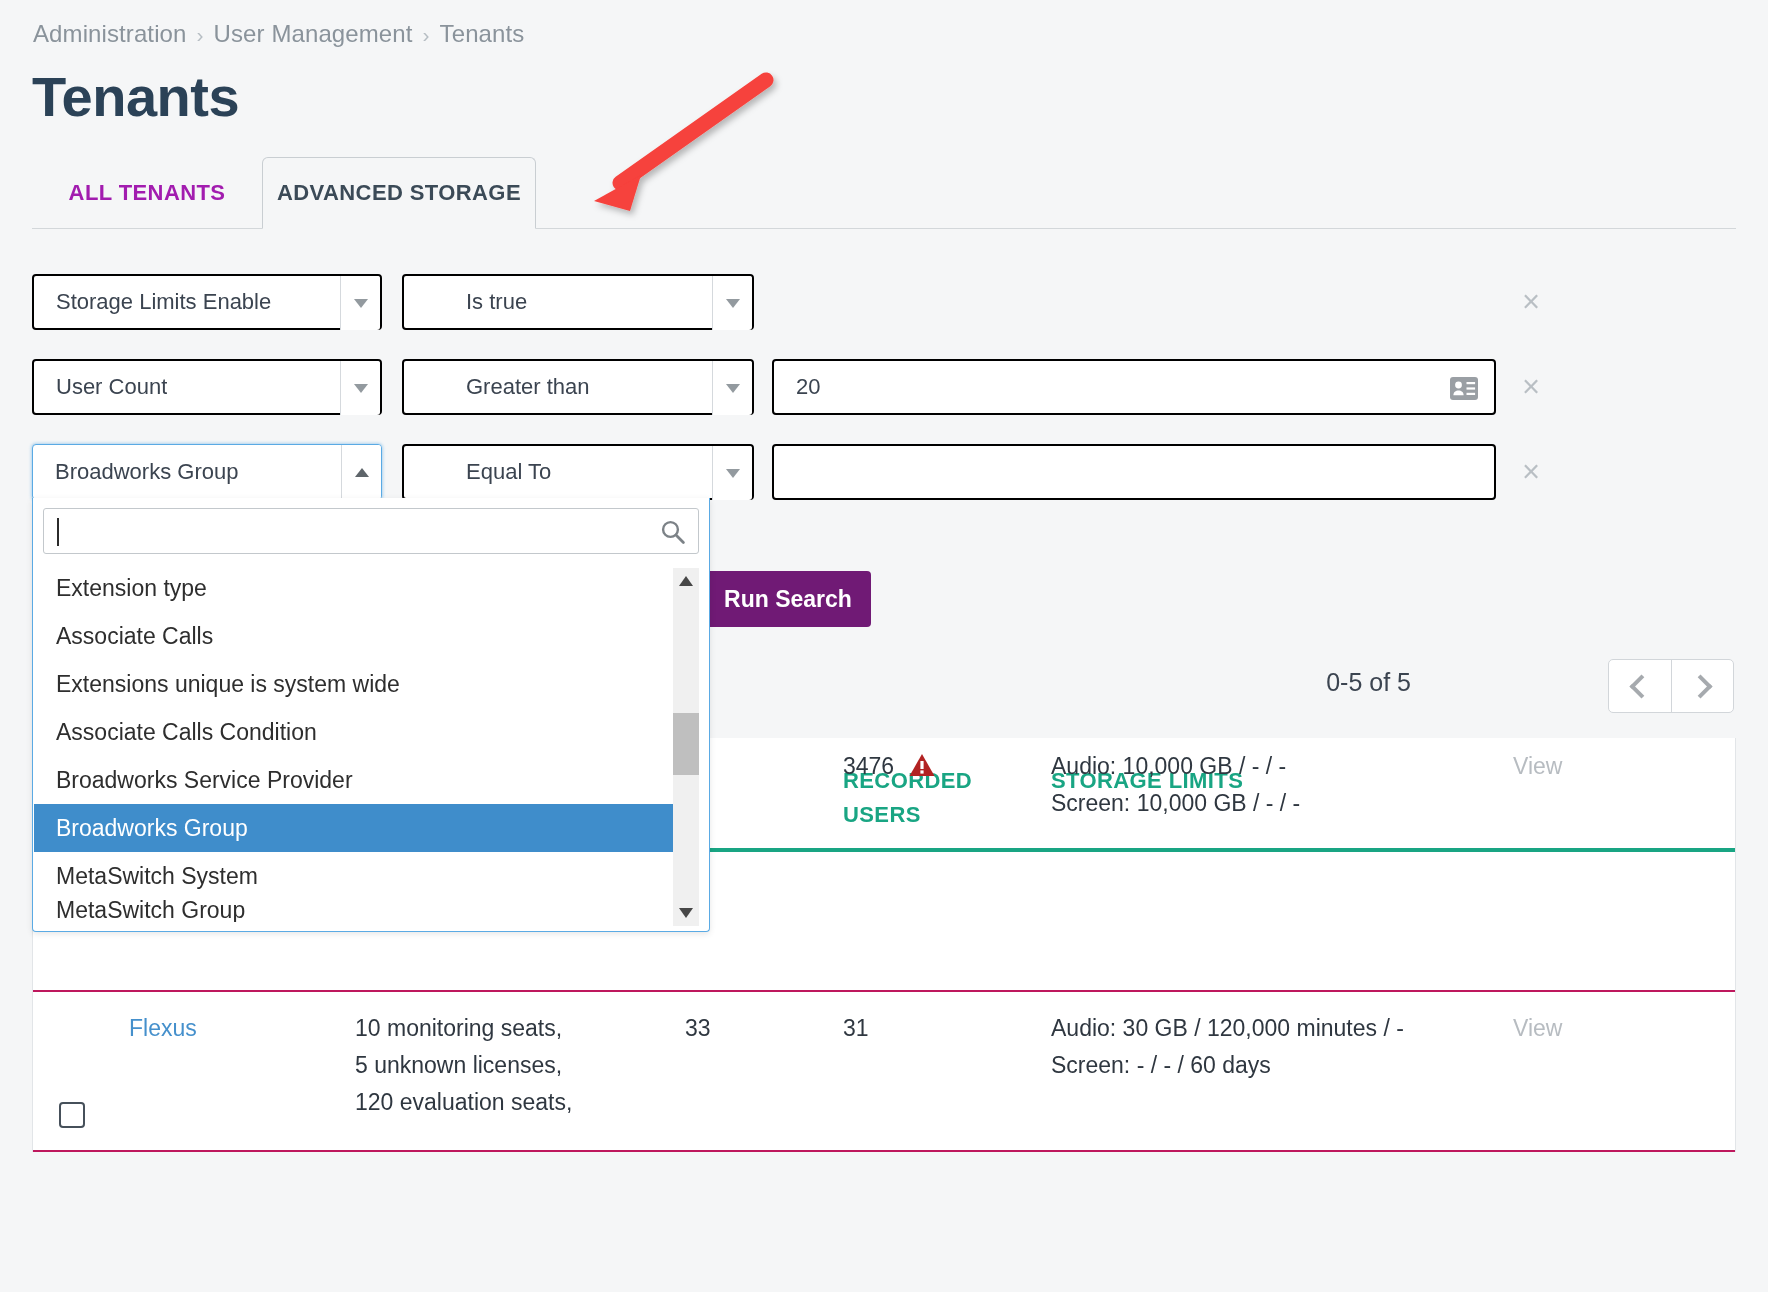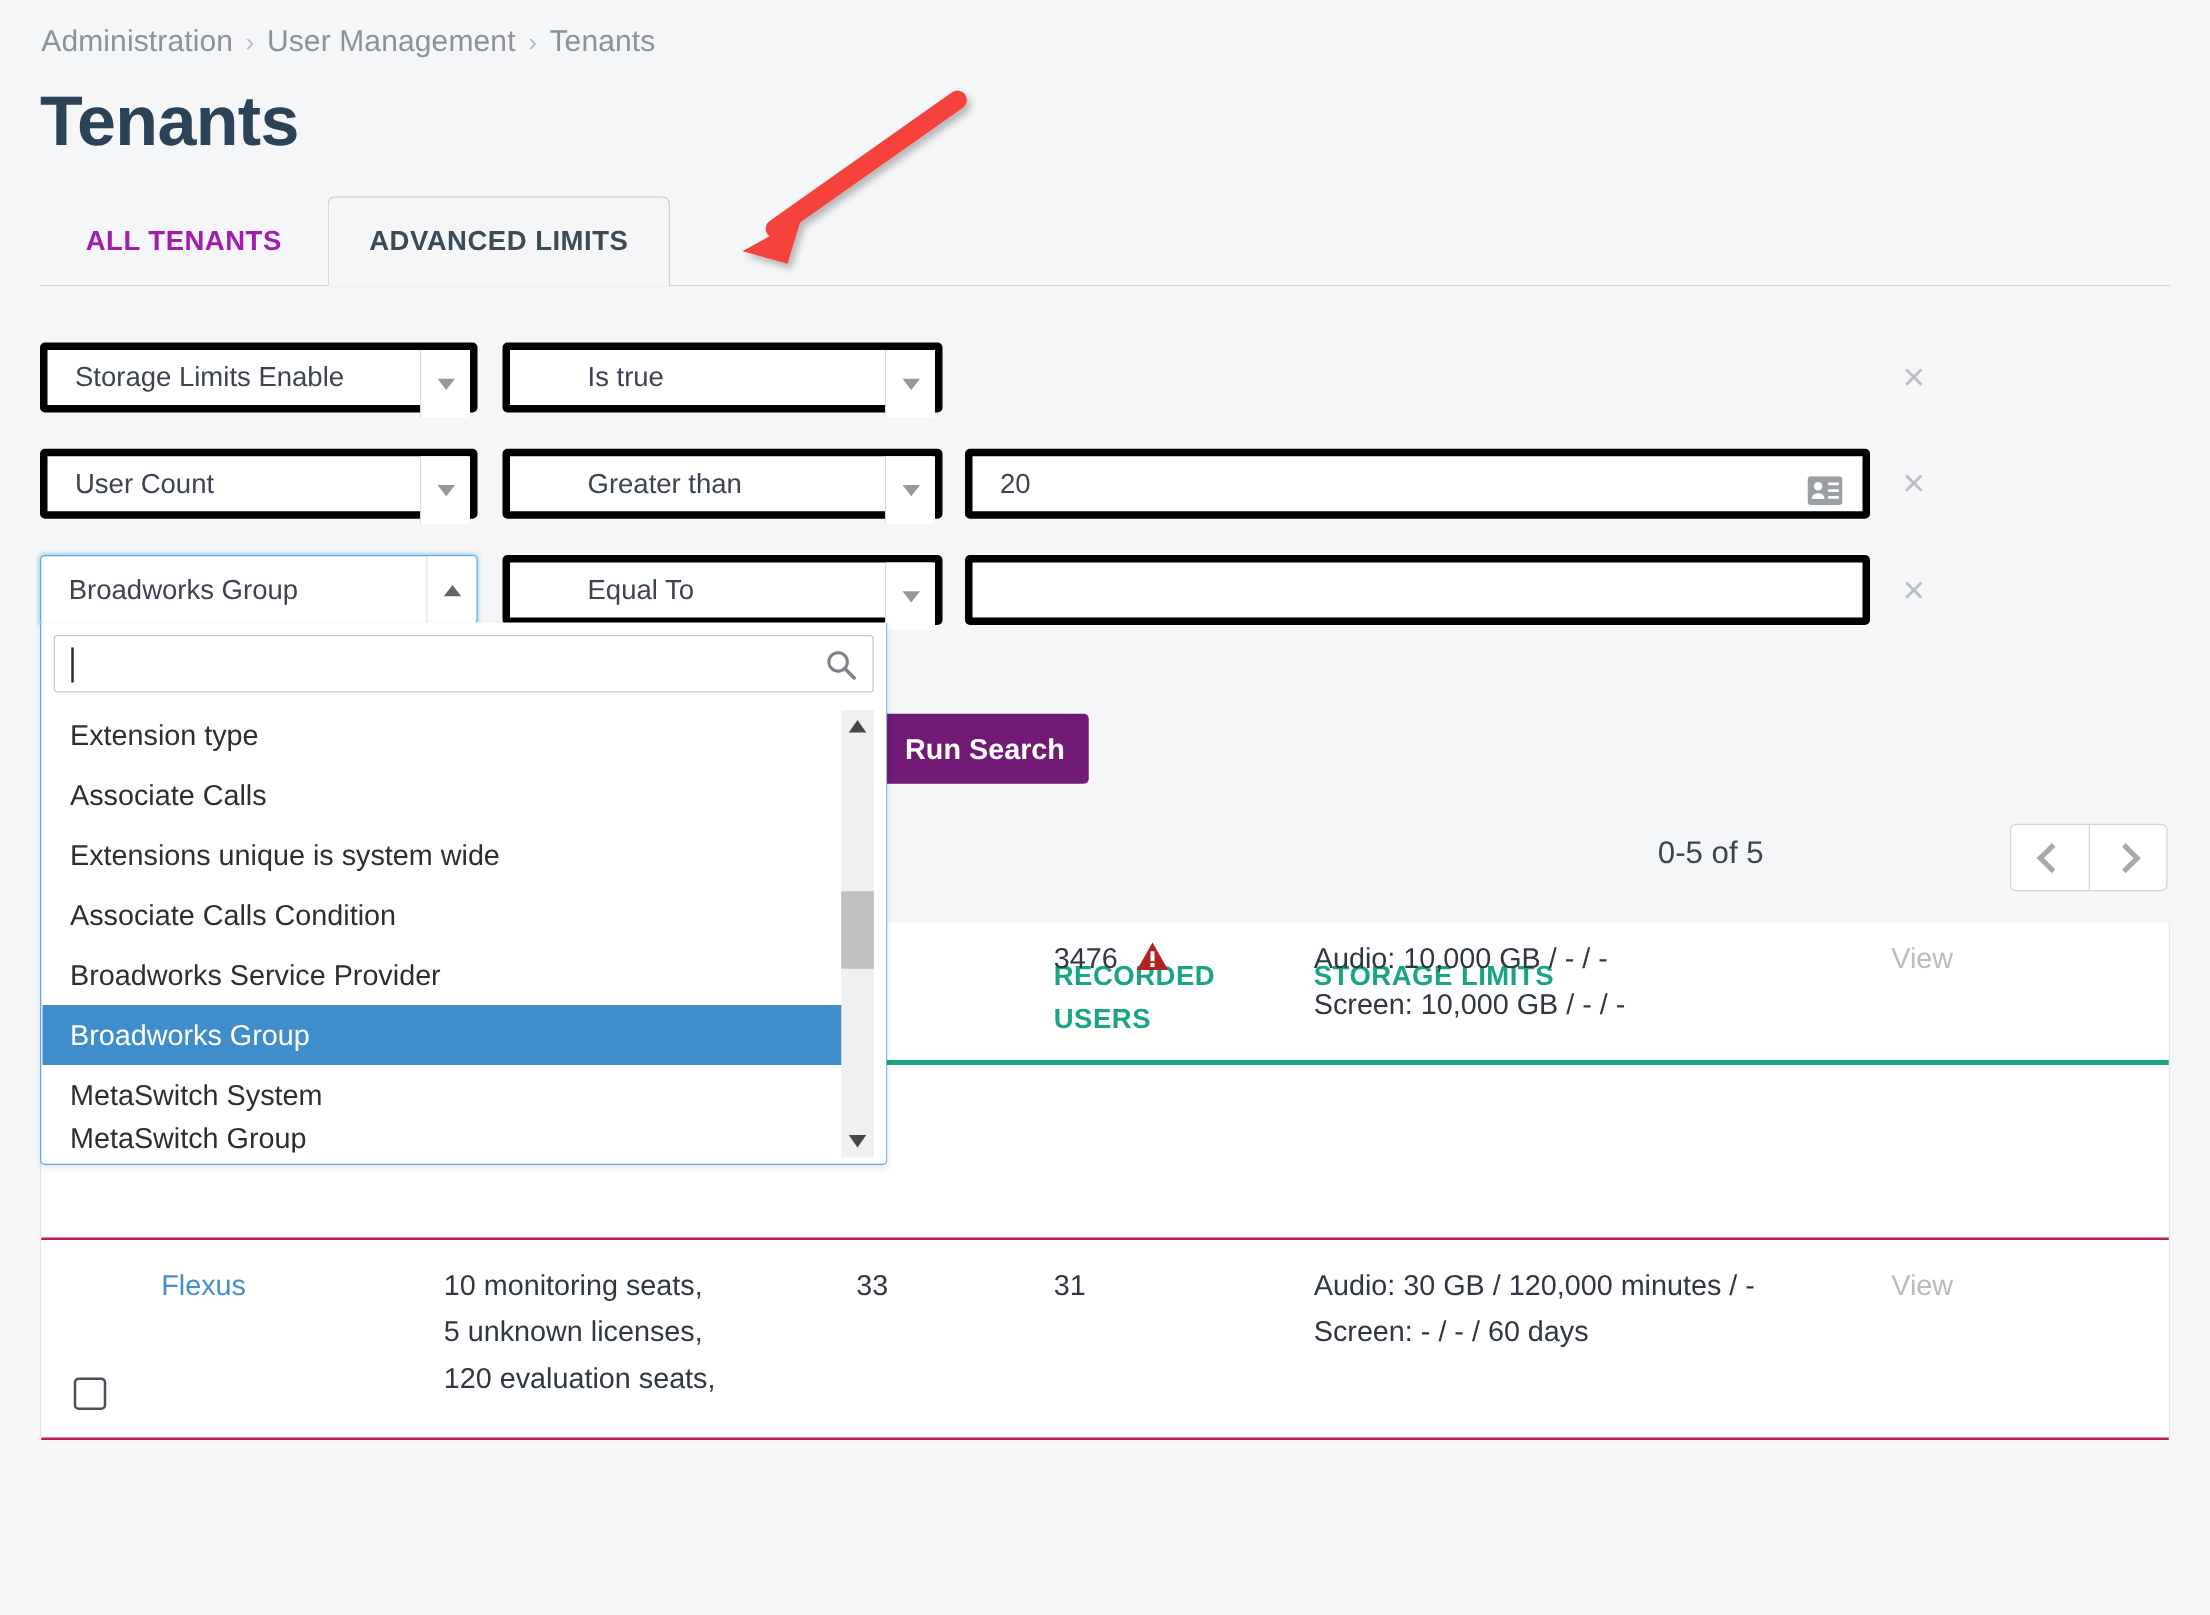--- a/index.html
+++ b/index.html
@@ -80,21 +80,21 @@
     border-radius: 6px 6px 0 0;
     z-index: 3;
   }
 
   
   .filter-row { position: absolute; left: 32px; height: 56px; }
   .ctl {
     position: absolute; top: 0; height: 56px;
     box-sizing: border-box;
     background: #ffffff;
-    border: 6px solid #000000;
+    border: 2px solid #000000;
     border-radius: 4px;
     display: flex;
     align-items: center;
   }
   .ctl .ctl-text {
     font-size: 22px;
     color: #3b4450;
     padding-left: 22px;
     white-space: nowrap;
     overflow: hidden;
@@ -345,21 +345,21 @@
 
   <div class="breadcrumb">
     <span class="crumb">Administration</span><span class="sep">›</span><span class="crumb">User Management</span><span class="sep">›</span><span class="crumb">Tenants</span>
   </div>
 
   <div class="page-title">Tenants</div>
 
   <div class="tabbar">
     <div class="tab-underline"></div>
     <div class="tab inactive">ALL TENANTS</div>
-    <div class="tab active">ADVANCED LIMITS</div>
+    <div class="tab active">ADVANCED STORAGE</div>
   </div>
 
   <div class="filter-row" style="top:274px;">
     <div class="ctl field">
       <span class="ctl-text">Storage Limits Enable</span>
       <span class="caret-box">
           <i class="caret-down"></i>
         </span>
     </div>
     <div class="ctl op">

